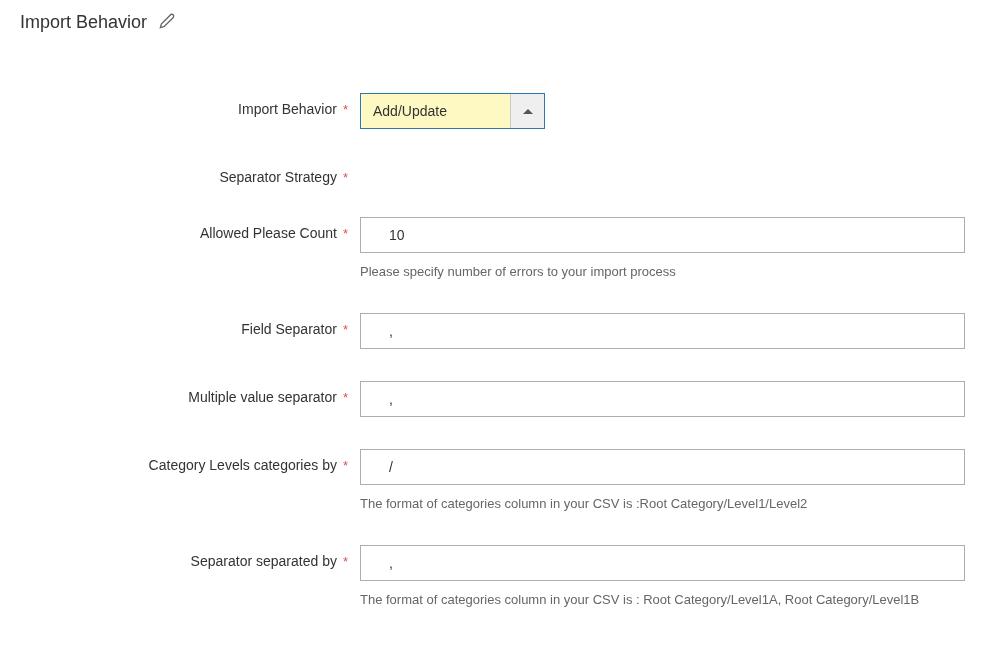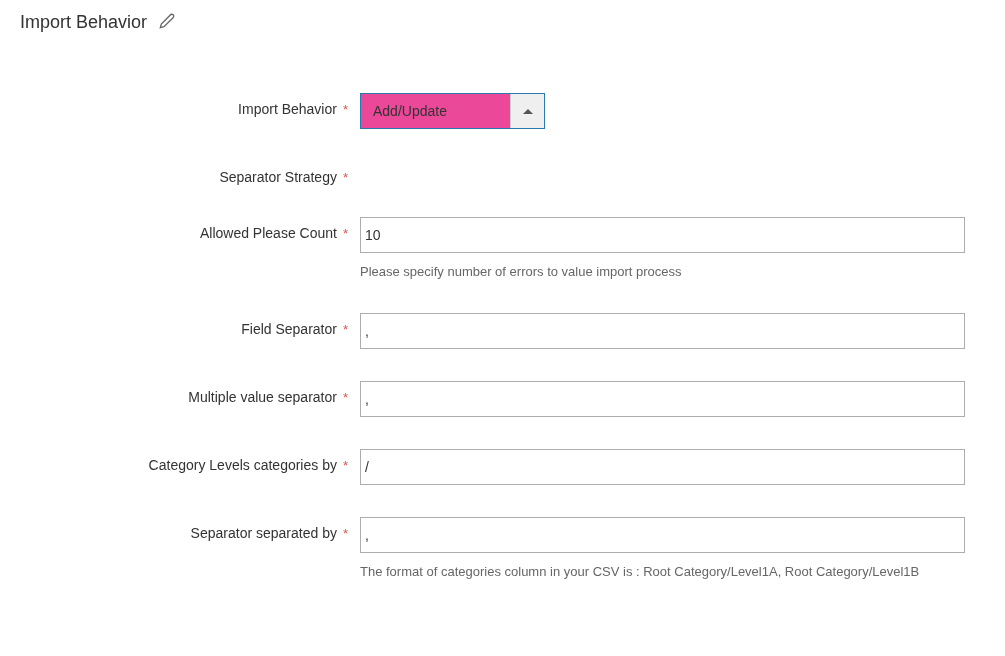--- a/index.html
+++ b/index.html
@@ -60,21 +60,21 @@
       max-width: 610px;
     }
     .select-wrap {
       position: relative;
       display: inline-block;
     }
     .select-box {
       display: flex;
       align-items: center;
       border: 1px solid #adadad;
-      background: #ec4899;
+      background: #fef9c3;
       height: 36px;
       width: 185px;
       cursor: pointer;
     }
     .select-box.focused {
       border: 1px solid #2a7ab0;
     }
     .select-value {
       flex: 1;
       padding: 0 12px;
@@ -100,21 +100,21 @@
       border-bottom: 5px solid #555;
     }
     .caret-down {
       border-top: 5px solid #555;
     }
     .text-input {
       width: 100%;
       max-width: 605px;
       height: 36px;
       border: 1px solid #adadad;
-      padding: 0 4px;
+      padding: 0 28px;
       font-size: 14px;
       color: #333;
       font-family: inherit;
     }
     .help-text {
       font-size: 13px;
       color: #666;
       margin-top: 10px;
       line-height: 1.4;
     }
@@ -155,21 +155,21 @@
   </div>
 </div>
 
 <div class="form-row">
   <div class="label-cell">
     <span class="label-text">Allowed Please Count</span>
     <span class="required-mark">*</span>
   </div>
   <div class="input-cell">
     <input type="text" class="text-input" value="10" style="">
-    <div class="help-text">Please specify number of errors to value import process</div>
+    <div class="help-text">Please specify number of errors to your import process</div>
   </div>
 </div>
 
 <div class="form-row">
   <div class="label-cell">
     <span class="label-text">Field Separator</span>
     <span class="required-mark">*</span>
   </div>
   <div class="input-cell">
     <input type="text" class="text-input" value="," style="">
@@ -186,20 +186,21 @@
   </div>
 </div>
 
 <div class="form-row">
   <div class="label-cell">
     <span class="label-text">Category Levels categories by</span>
     <span class="required-mark">*</span>
   </div>
   <div class="input-cell">
     <input type="text" class="text-input" value="/" style="">
+    <div class="help-text">The format of categories column in your CSV is :Root Category/Level1/Level2</div>
   </div>
 </div>
 
 <div class="form-row">
   <div class="label-cell">
     <span class="label-text">Separator separated by</span>
     <span class="required-mark">*</span>
   </div>
   <div class="input-cell">
     <input type="text" class="text-input" value="," style="">

